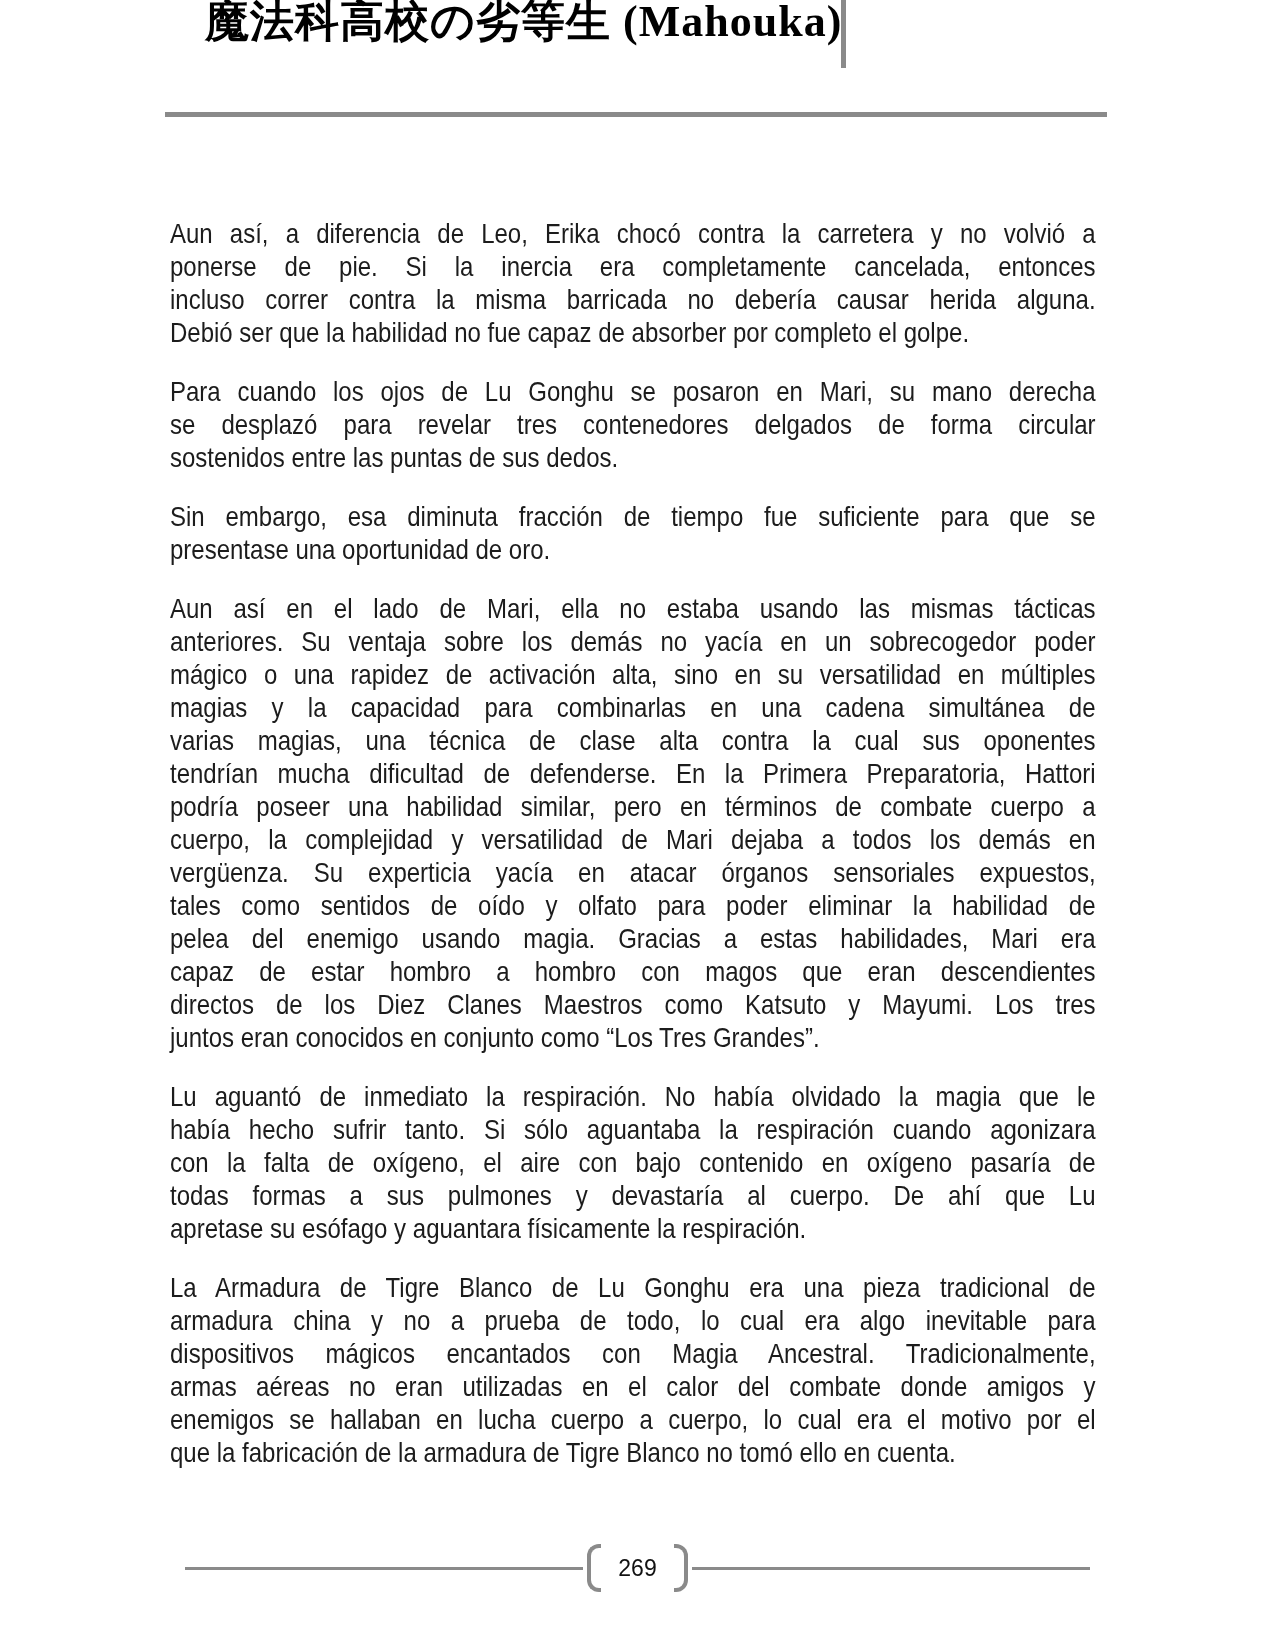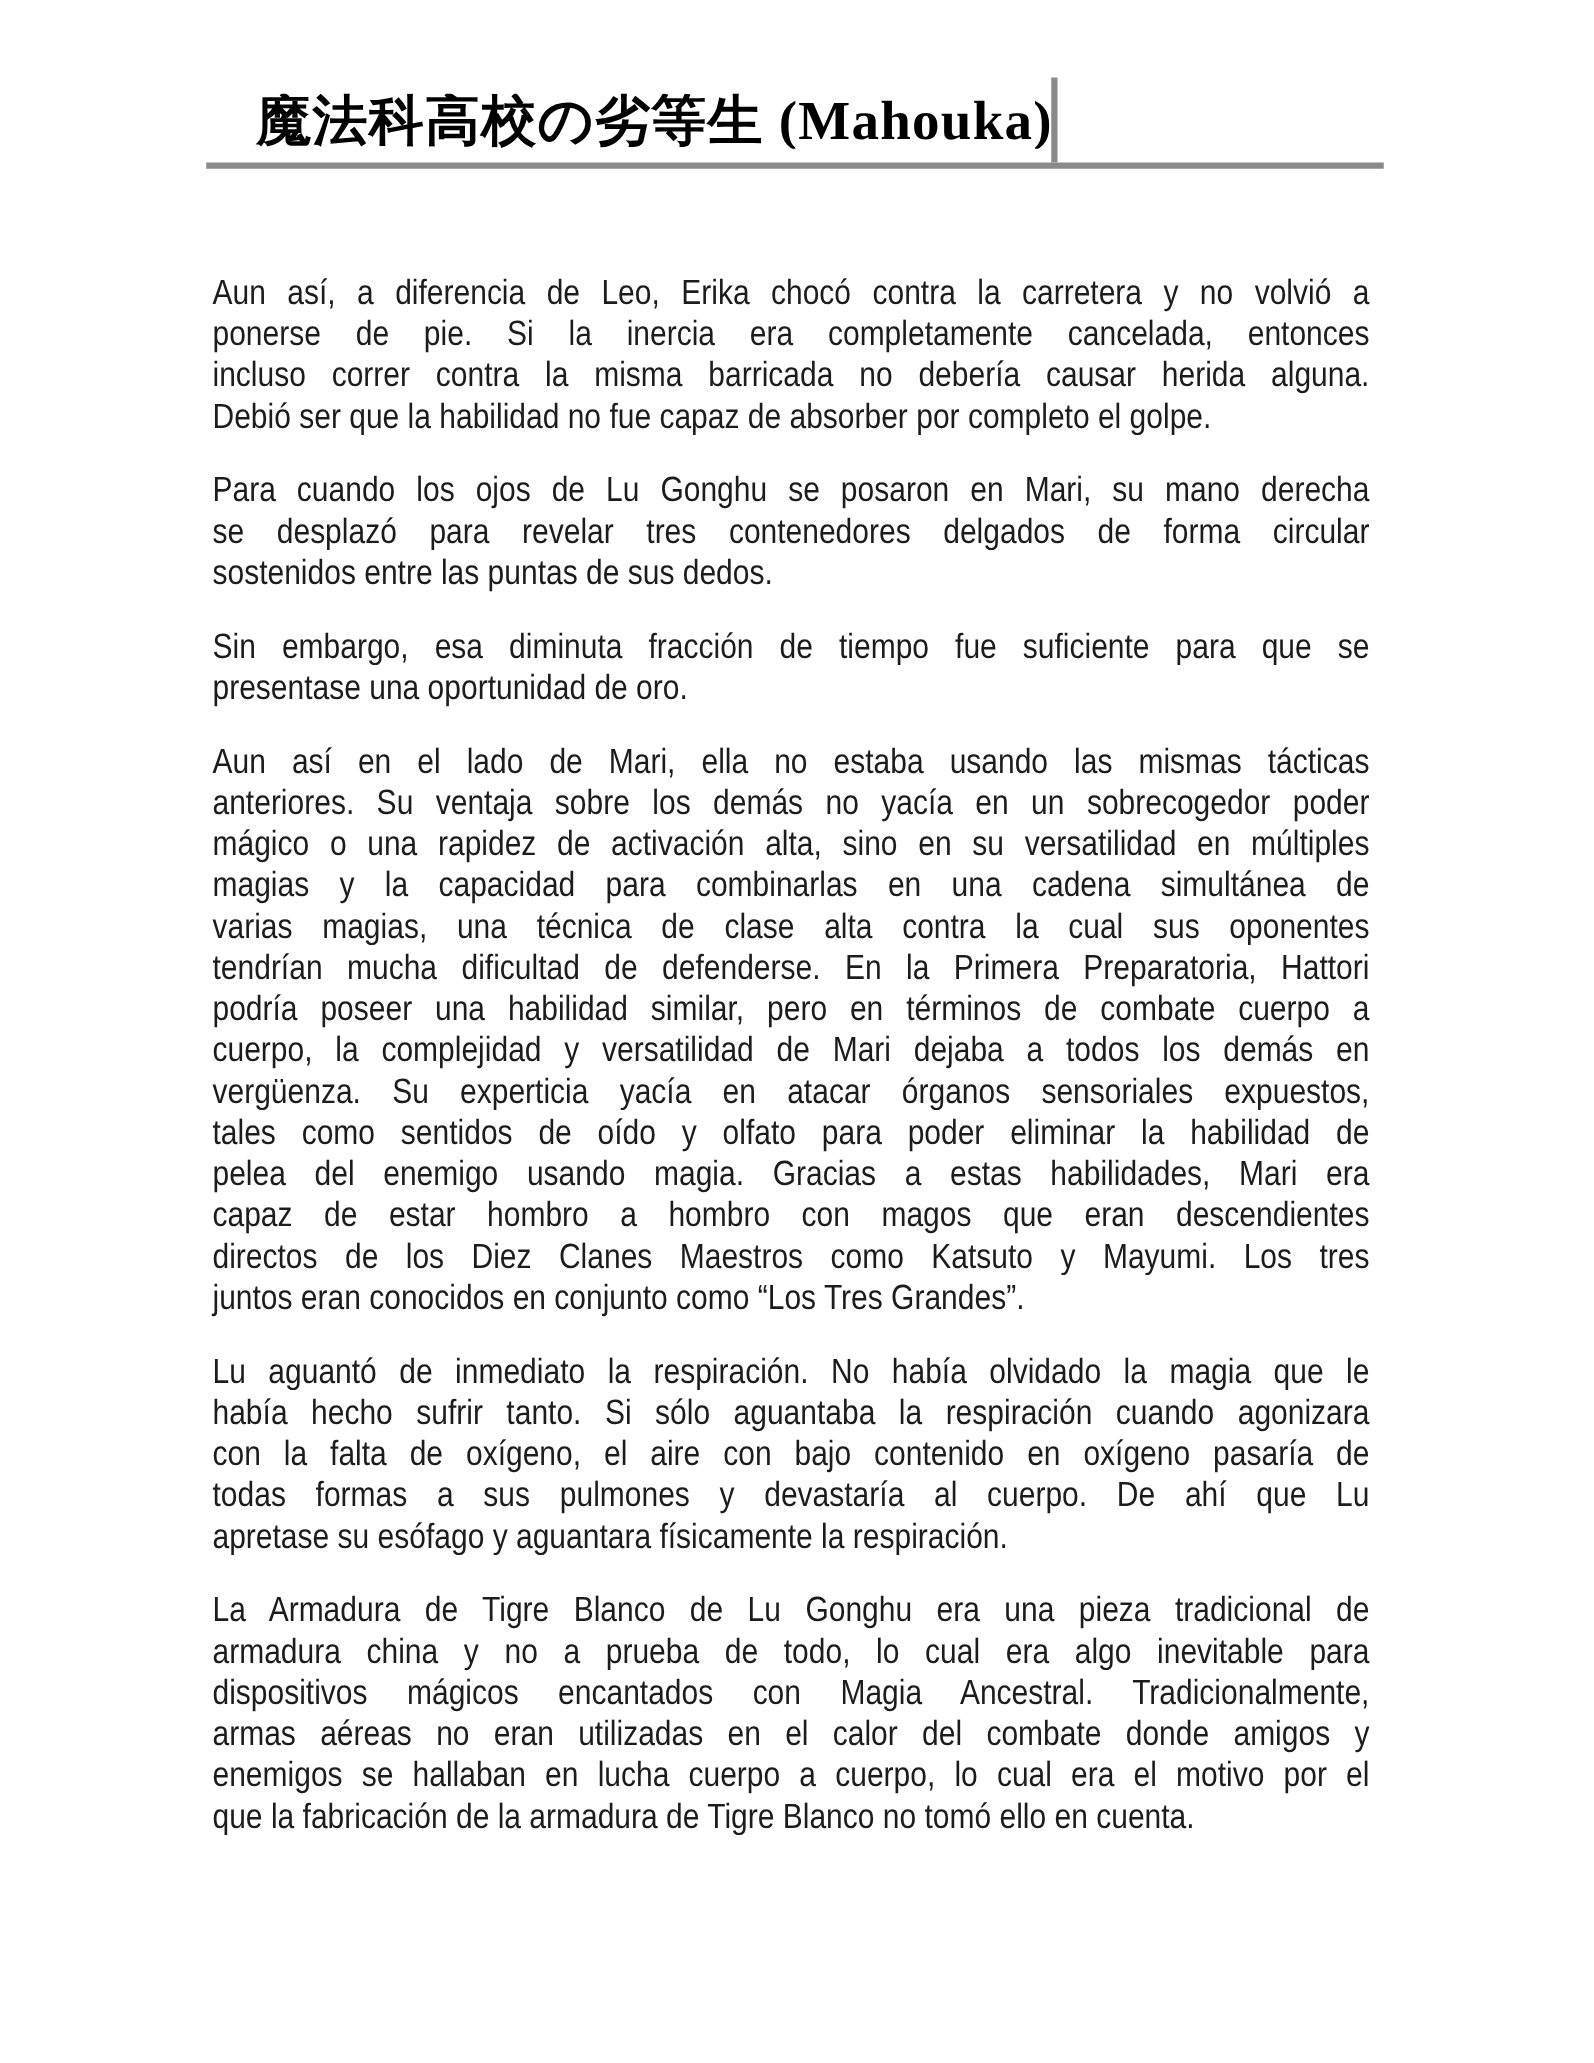--- a/index.html
+++ b/index.html
@@ -4,21 +4,21 @@
 <style>
   html,body { margin:0; padding:0; background:#ffffff; }
   .page {
     position:relative; width:1275px; height:1650px;
     background:#ffffff; overflow:hidden;
     font-family:"Liberation Sans", sans-serif;
   }
 
   
   .header { position:absolute; left:165px; top:0; width:942px; }
-  .header-row { display:flex; align-items:flex-end; height:130px; }
+  .header-row { display:flex; height:112px; }
   .book-title {
     flex:none; width:676px; box-sizing:border-box; padding-left:40px;
     font-family:"Liberation Serif", serif; font-weight:bold;
     font-size:44px; line-height:44px; color:#000;
     white-space:nowrap; overflow:hidden; margin-bottom:11px;
     letter-spacing:1px;
   }
   .vbar { flex:none; width:5px; height:68px; background:#8a8a8a; }
   .volume-label {
     flex:none; margin-left:13px; margin-bottom:8px;
@@ -108,14 +108,21 @@
       <div class="para">
         <div class="line">La Armadura de Tigre Blanco de Lu Gonghu era una pieza tradicional de</div>
         <div class="line">armadura china y no a prueba de todo, lo cual era algo inevitable para</div>
         <div class="line">dispositivos mágicos encantados con Magia Ancestral. Tradicionalmente,</div>
         <div class="line">armas aéreas no eran utilizadas en el calor del combate donde amigos y</div>
         <div class="line">enemigos se hallaban en lucha cuerpo a cuerpo, lo cual era el motivo por el</div>
         <div class="line last">que la fabricación de la armadura de Tigre Blanco no tomó ello en cuenta.</div>
       </div>
     </div>
 
+  <div class="footer">
+    <div class="fline"></div>
+    <div class="fbracket left"></div>
+    <div class="page-number">269</div>
+    <div class="fbracket right"></div>
+    <div class="fline"></div>
+  </div>
 
 </div>
 
 </body></html>

